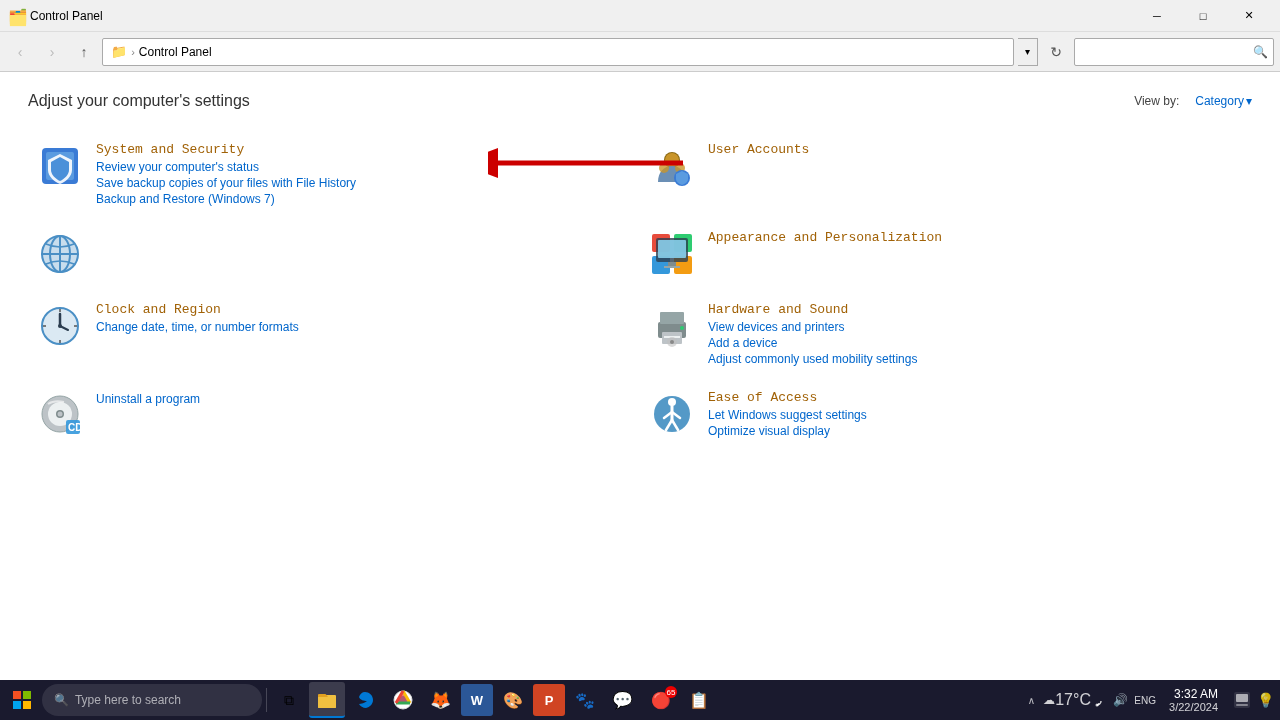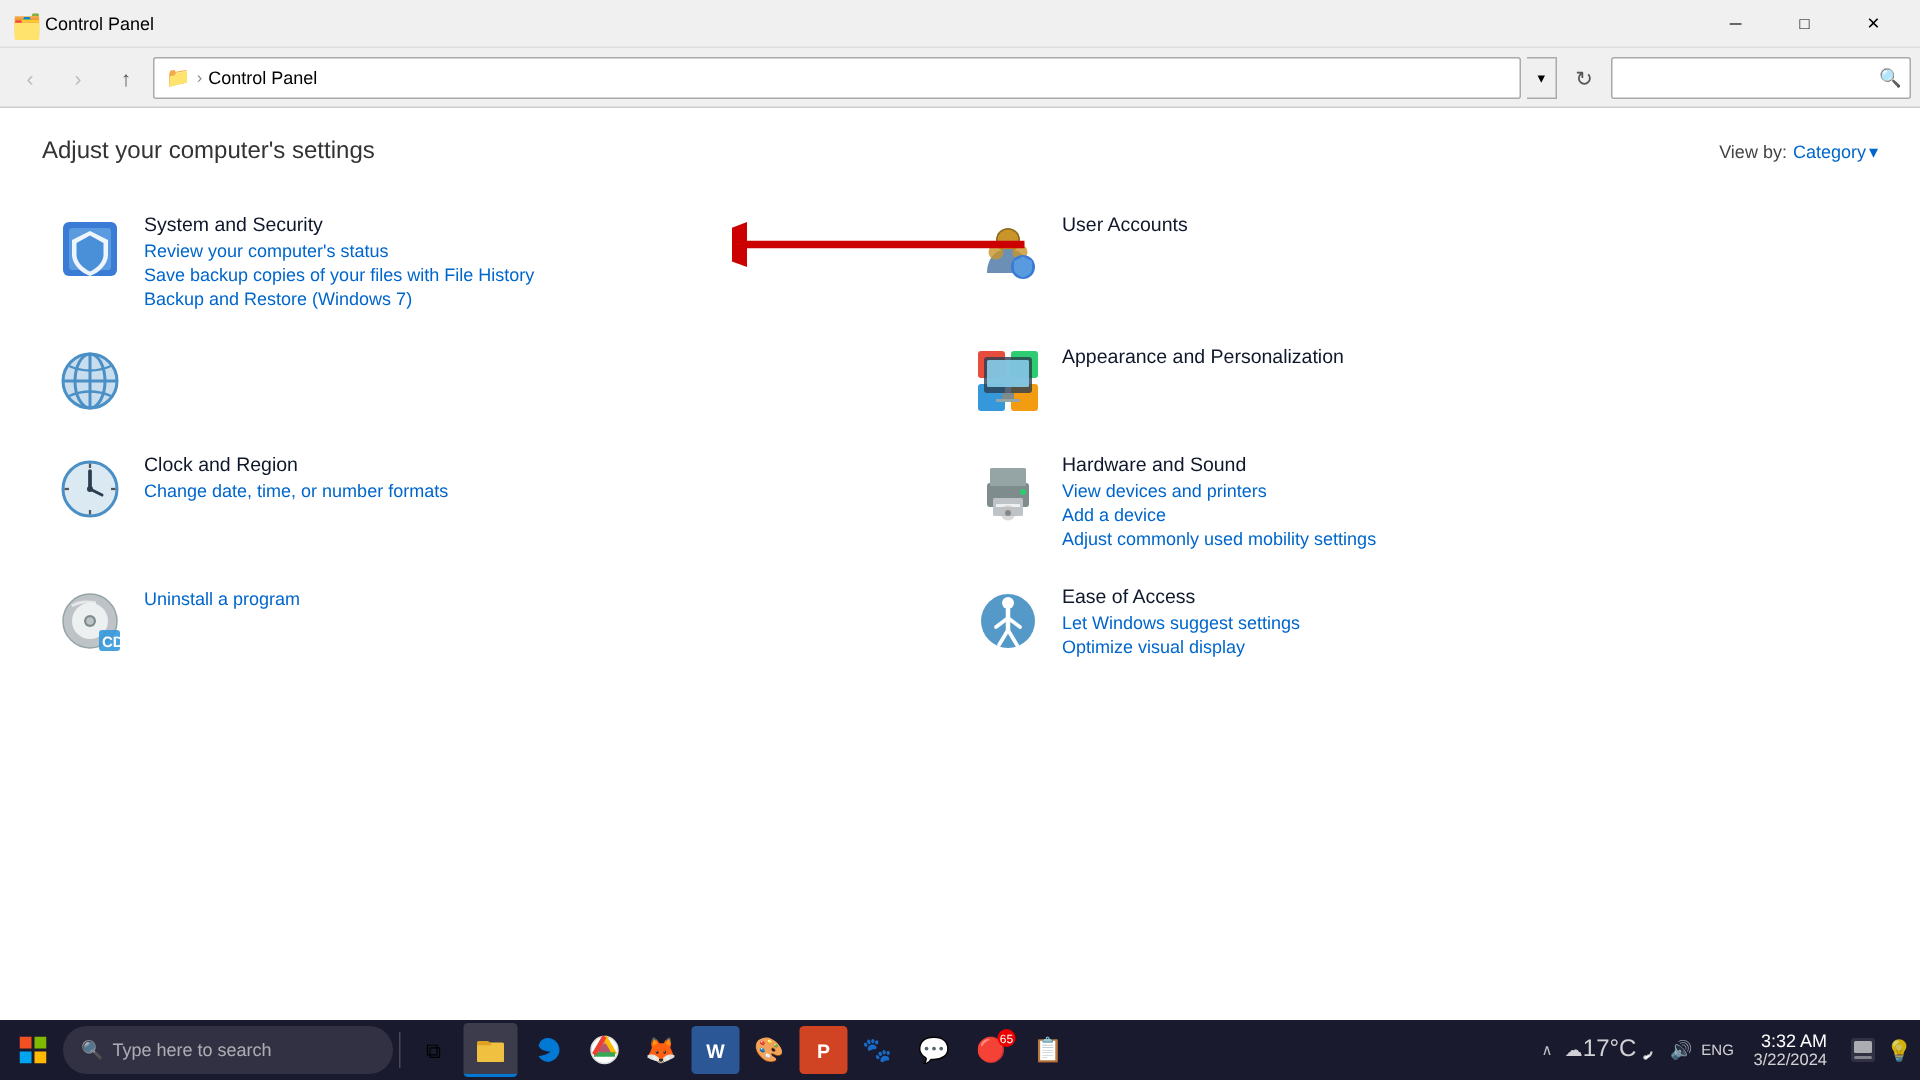--- a/index.html
+++ b/index.html
@@ -61,21 +61,21 @@
       padding: 20px 28px;
     }
 
     .content-header {
       display: flex;
       justify-content: space-between;
       align-items: center;
       margin-bottom: 20px;
     }
     .page-title { font-size: 16px; color: #333; font-weight: 400; }
-    .view-by { font-size: 12px; color: #444; display: flex; align-items: center; gap: 4px; }
+    .view-by { font-size: 12px; color: #444; display: flex; align-items: center; gap: 16px; }
     .view-by-label { color: #444; }
     .view-by-value { color: #0066cc; cursor: pointer; display: flex; align-items: center; gap: 2px; }
 
     
     .categories {
       display: grid;
       grid-template-columns: 1fr 1fr;
       gap: 0;
     }
 
@@ -87,22 +87,22 @@
     }
 
     .cat-icon {
       width: 48px; height: 48px;
       flex-shrink: 0;
       display: flex; align-items: center; justify-content: center;
     }
 
     .cat-content { flex: 1; }
     .cat-title {
-      font-size: 13px; color: #0f172a; cursor: pointer; font-weight: 400;
-      text-decoration: none; display: block; margin-bottom: 3px;
+      font-size: 13px; color: #a16207; cursor: pointer; font-weight: 400;
+      text-decoration: none; display: block; margin-bottom: 3px; font-family: Liberation Mono, monospace;
     }
     .cat-link {
       font-size: 12px; color: #0066cc; cursor: pointer; display: block;
       margin-top: 2px; text-decoration: none;
     }
 
     .content-wrap { position: relative; }
 
     
     .taskbar {

